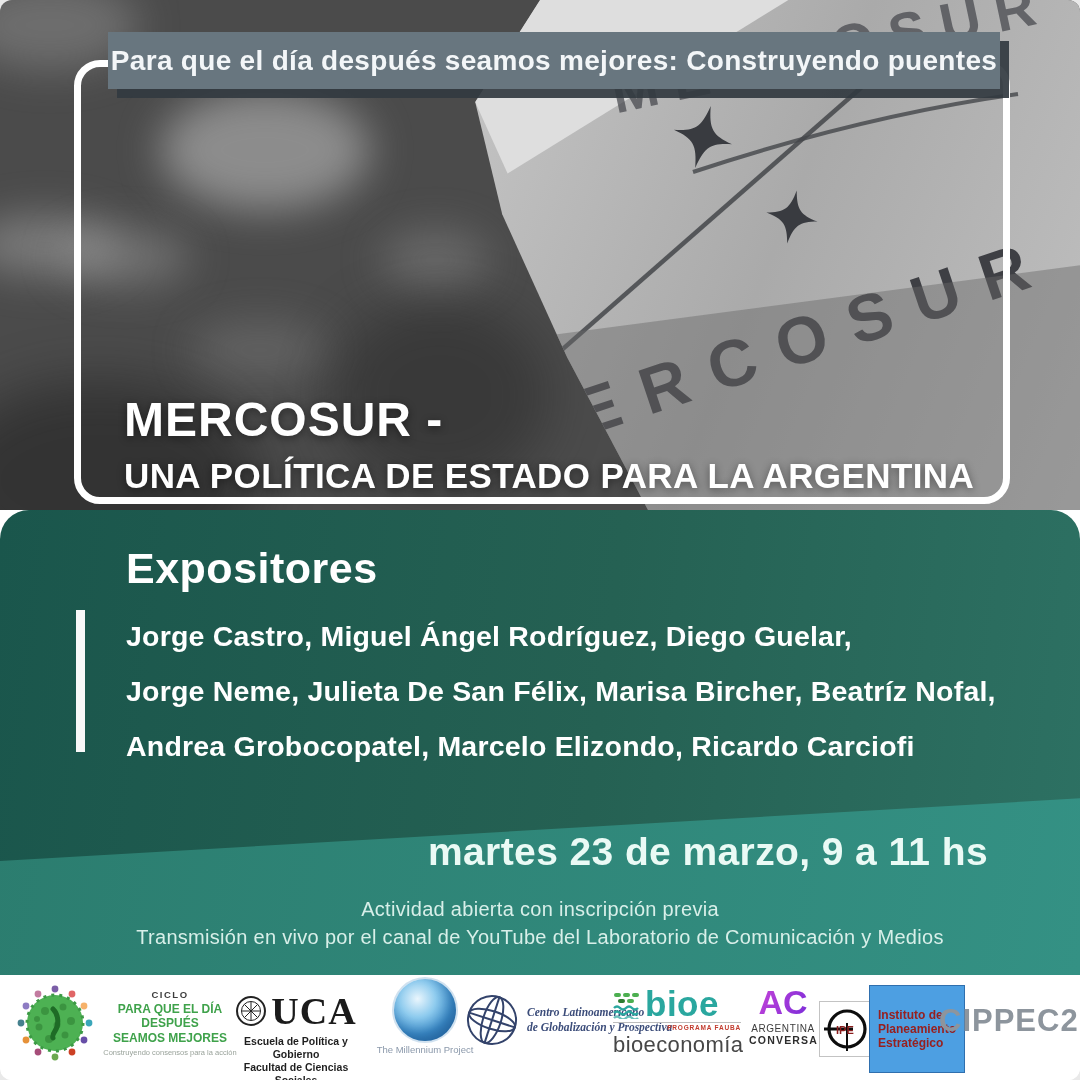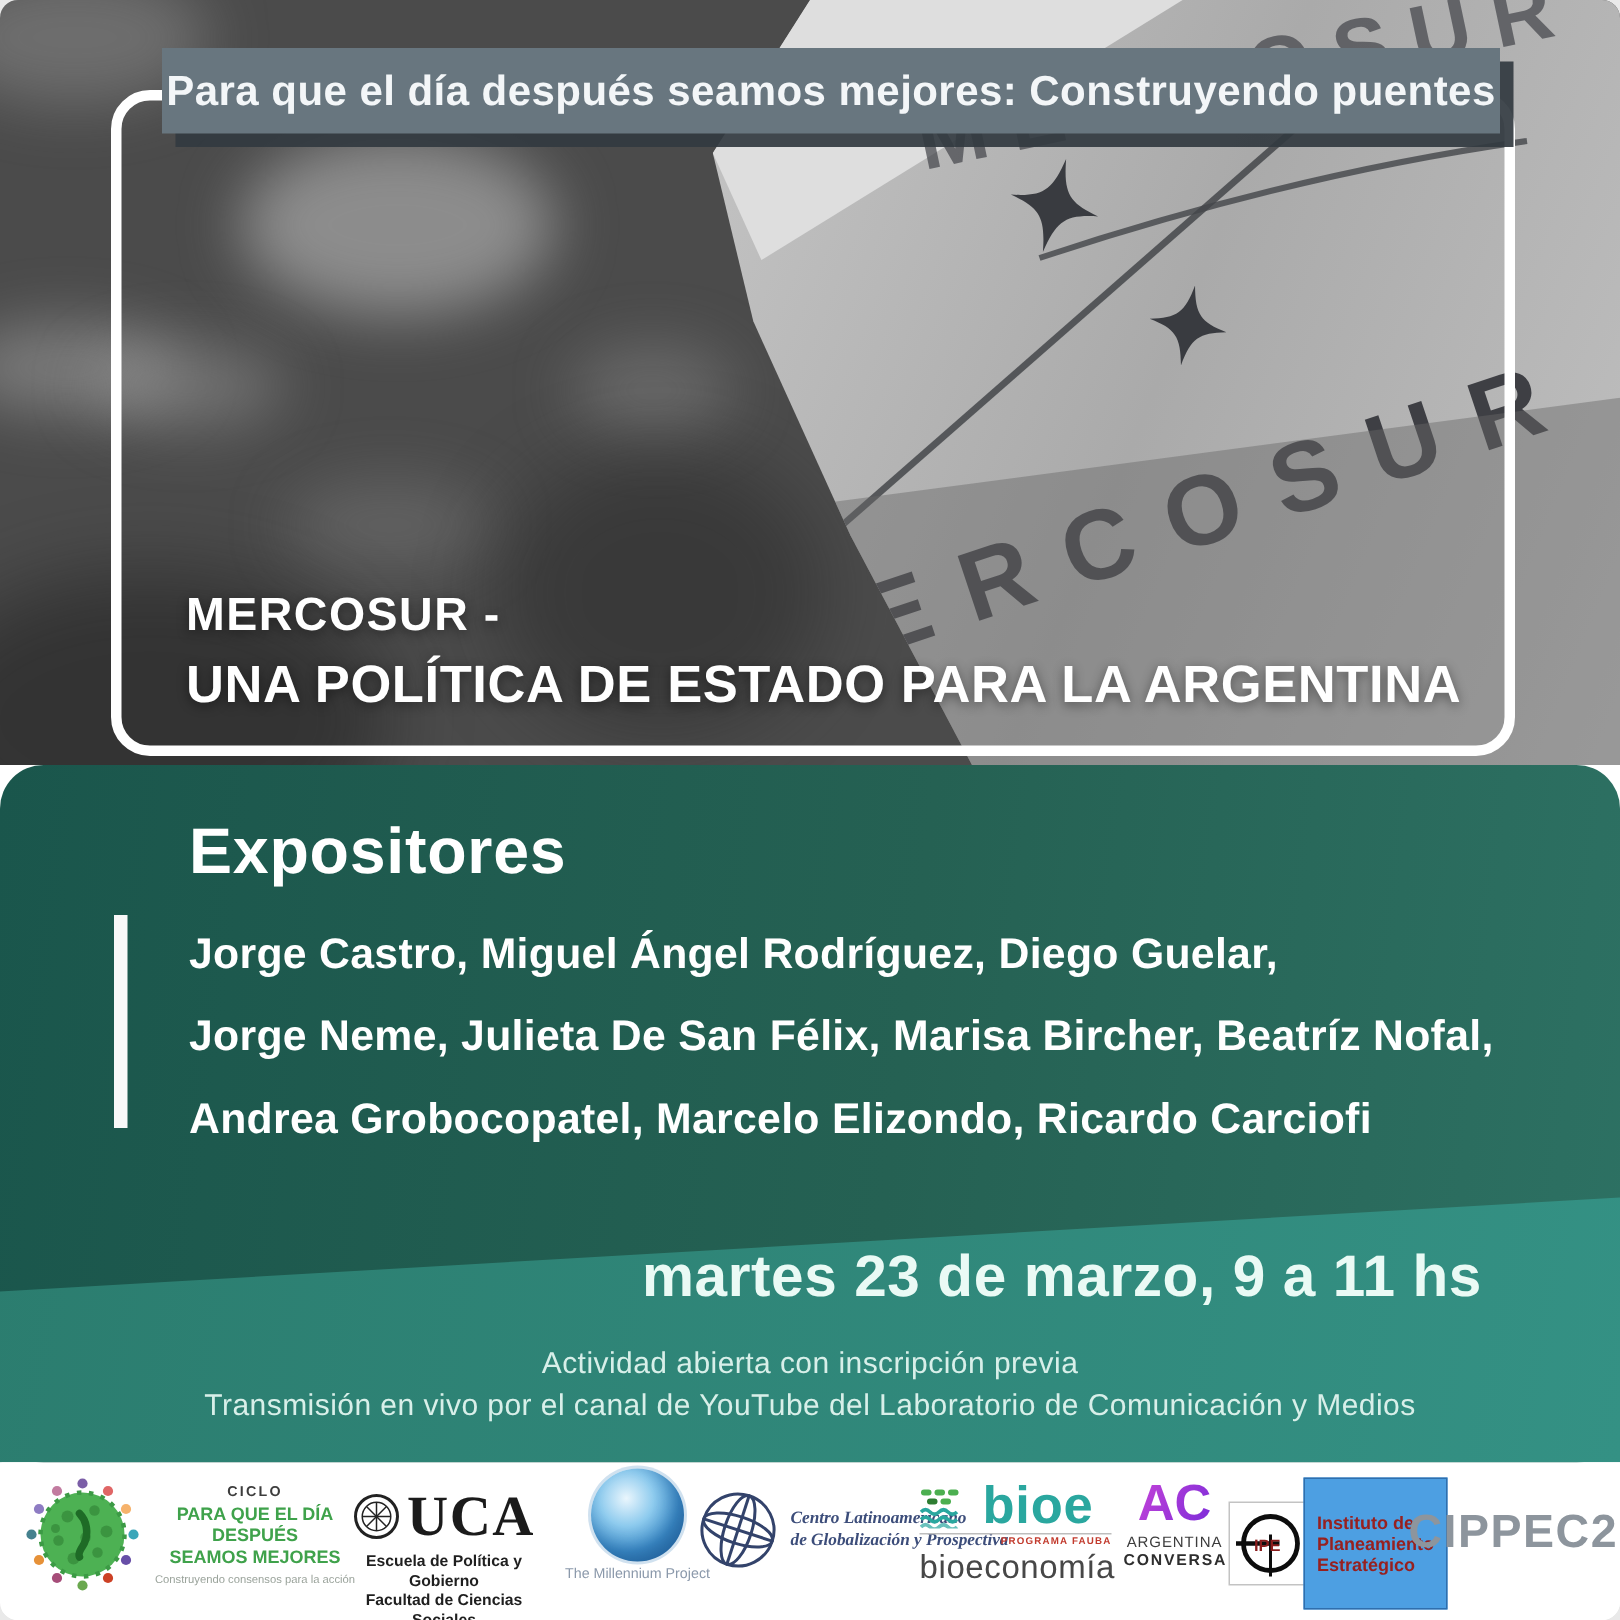--- a/index.html
+++ b/index.html
@@ -45,21 +45,21 @@
     position:absolute;left:74px;top:60px;width:936px;height:444px;
     border:7px solid #ffffff;border-radius:26px;z-index:4;
   }
   .banner{
     position:absolute;left:108px;top:32px;width:892px;height:57px;z-index:5;
     background:#68767f;box-shadow:9px 9px 0 rgba(50,57,64,.92);
     display:flex;align-items:center;justify-content:center;
   }
   .banner span{font-size:28px;font-weight:700;color:#f3f6f8;letter-spacing:.3px;}
   .photo-title{position:absolute;left:124px;top:392px;z-index:6;color:#ffffff;text-shadow:0 2px 8px rgba(0,0,0,.45);}
-  .pt1{font-size:31px;font-weight:700;letter-spacing:1px;}
+  .pt1{font-size:48px;font-weight:700;letter-spacing:1px;}
   .pt2{font-size:35px;font-weight:700;margin-top:9px;letter-spacing:.4px;}
   
   .teal{
     position:absolute;top:510px;left:0;width:1080px;height:465px;
     background:linear-gradient(97deg,#1a564c 0%,#256153 55%,#2d7163 100%);
     border-radius:29px;
   }
   .band{
     position:absolute;inset:0;
     background:linear-gradient(100deg,#2b7c6e 0%,#349184 100%);
@@ -93,21 +93,21 @@
     width:62px;height:62px;border-radius:50%;margin:0 auto;
     background:radial-gradient(circle at 38% 32%,#eaf6fd 0%,#8ecbee 32%,#3e8fcc 62%,#1c5f9e 100%);
     box-shadow:0 0 0 2px rgba(120,170,210,.35), inset -6px -8px 12px rgba(20,70,120,.35);
   }
   .mill-cap{font-size:9.5px;color:#8b99ab;margin-top:3px;}
   
   .lg-celgyp{left:462px;top:16px;display:flex;align-items:center;gap:6px;}
   .celgyp-text{font-family:"Liberation Serif",serif;font-style:italic;font-weight:700;font-size:11.5px;color:#3c4d7a;line-height:1.3;}
   
   .lg-bioe{left:612px;top:14px;width:128px;}
-  .bioe-row{display:flex;align-items:flex-end;gap:15px;}
+  .bioe-row{display:flex;align-items:flex-end;gap:5px;}
   .bioe-word{font-size:35px;font-weight:700;color:#2aa79f;line-height:.85;letter-spacing:.5px;}
   .bioe-program{font-size:6.5px;font-weight:700;color:#c23b2e;letter-spacing:.8px;text-align:right;margin-top:3px;border-top:1px solid #bdbdbd;padding-top:1px;}
   .bioe-cap{font-size:22px;color:#474747;letter-spacing:.4px;margin-top:1px;}
   
   .lg-ac{left:748px;top:10px;width:68px;text-align:center;}
   .ac-abbr{font-size:34px;font-weight:800;color:#9333d3;line-height:1;
     background:linear-gradient(120deg,#c643d8 10%,#7a2cd9 90%);
     -webkit-background-clip:text;background-clip:text;-webkit-text-fill-color:transparent;}
   .ac-l1{font-size:10px;color:#3c3c3c;letter-spacing:.6px;margin-top:4px;}
   .ac-l2{font-size:10.5px;font-weight:700;color:#2e2e2e;letter-spacing:1.2px;}

